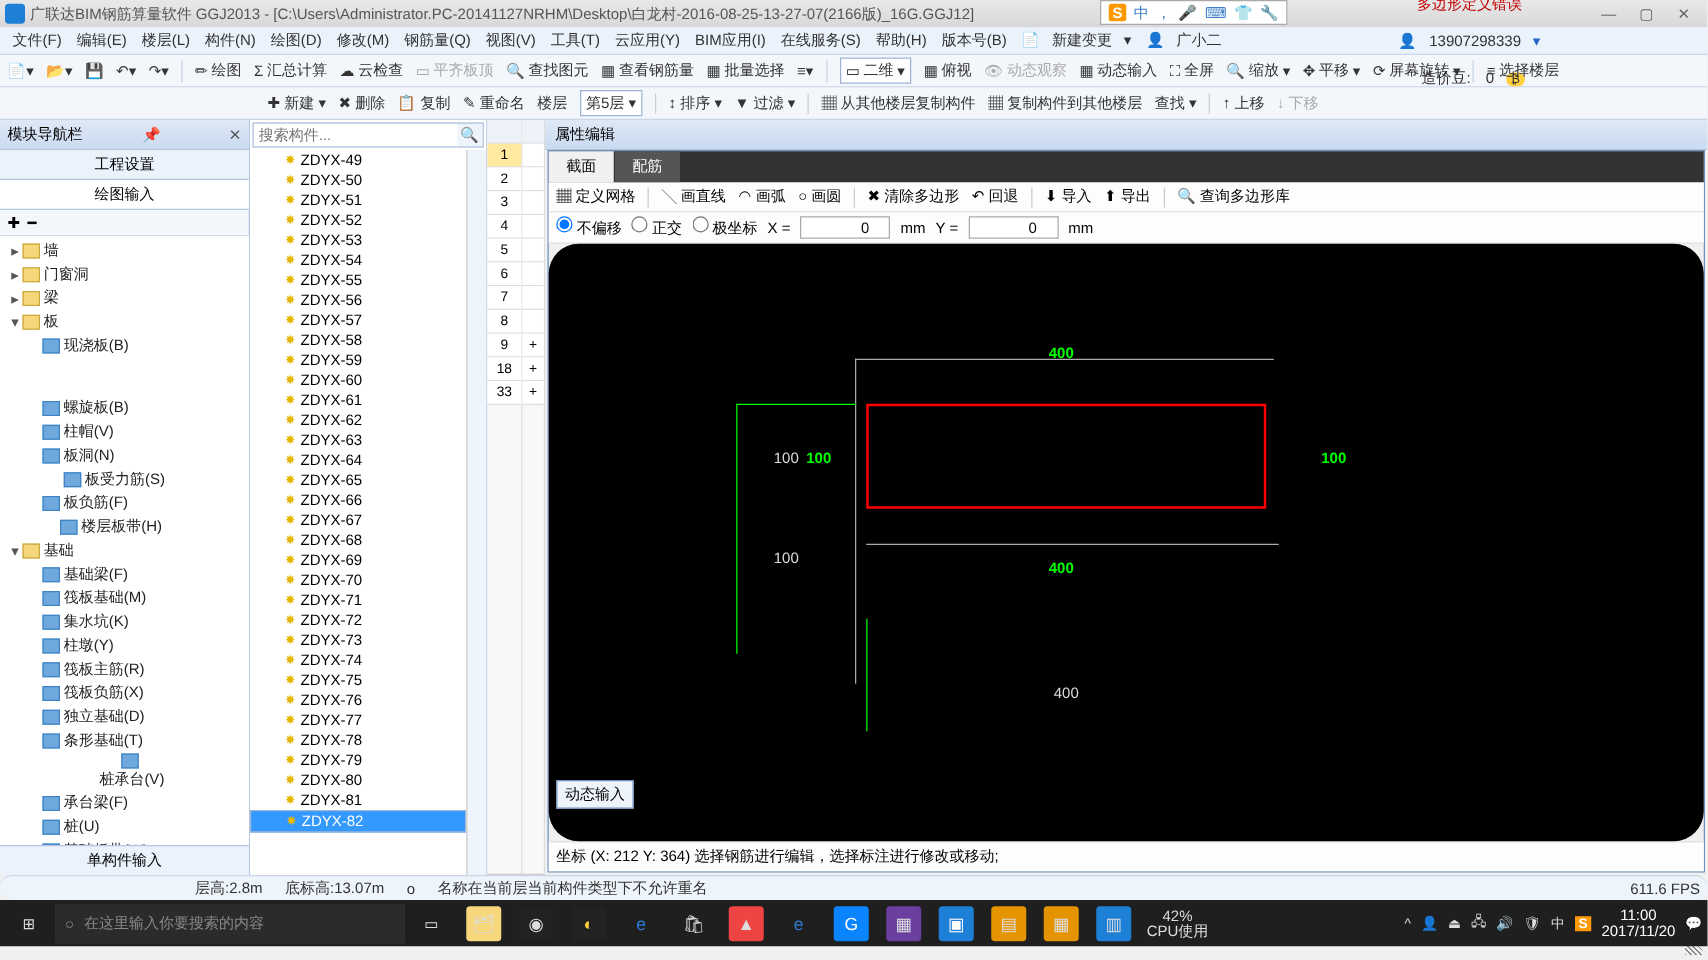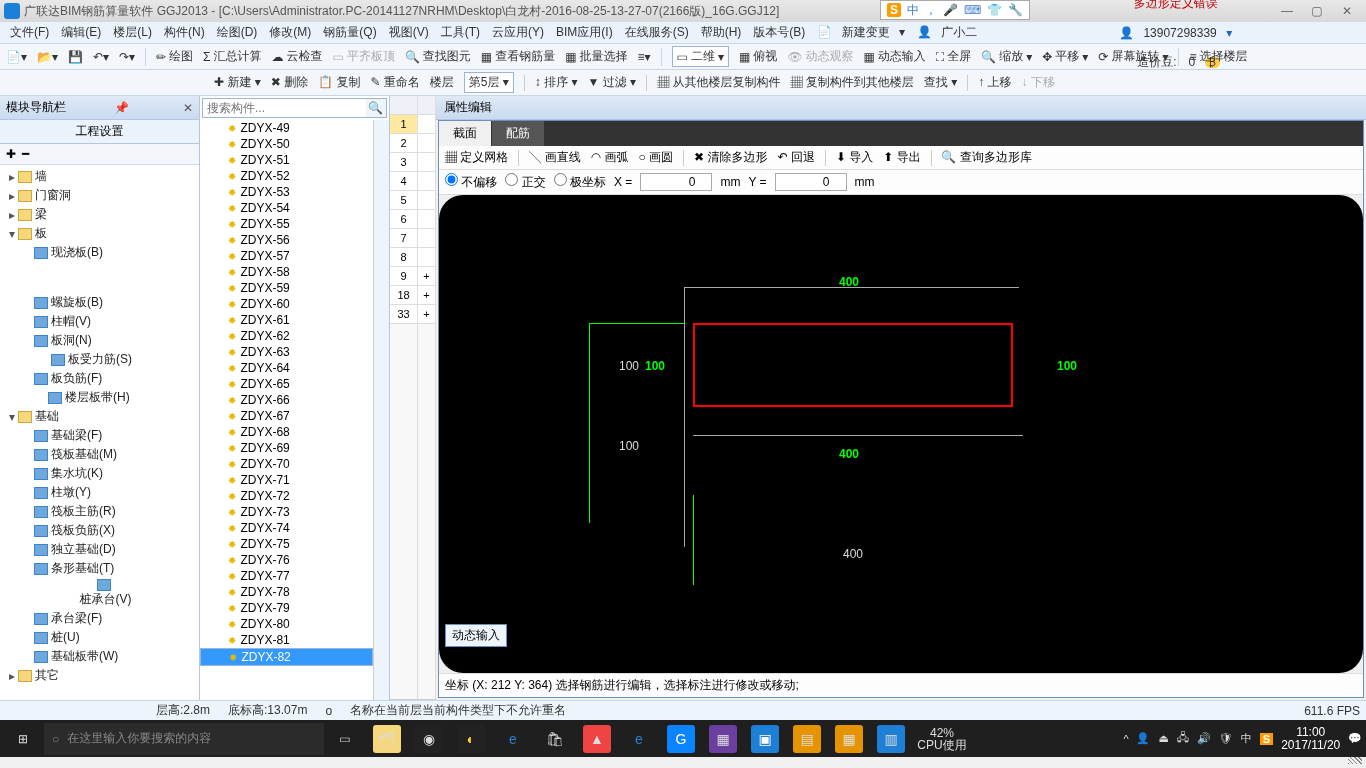--- a/index.html
+++ b/index.html
@@ -62,21 +62,21 @@
 .sec-opts input[type="text"] { width: 72px; border: 1px solid #aaa; text-align: right; padding: 1px 16px 1px 2px; }
 .canvas { flex: 1; background: #000; position: relative; border-radius: 24px; }
 .dim-g { position: absolute; color: #00ff00; font-size: 12px; font-weight: bold; }
 .dim-w { position: absolute; color: #ddd; font-size: 12px; }
 .line-g { position: absolute; background: #00ff00; }
 .line-w { position: absolute; background: #aaa; }
 .rect-red { position: absolute; border: 2px solid #ff0000; }
 .dyn-btn { position: absolute; left: 6px; bottom: 26px; border: 1px solid #6b8fc0; background: #eef4fb; padding: 2px 6px; }
 .sec-status { padding: 3px 6px; background: #fdfdfd; border-top: 1px solid #ddd; display:flex; align-items:center; }
 .hatch { position:absolute; right:4px; bottom:4px; width:14px; height:14px; background: repeating-linear-gradient(45deg,#888,#888 1px,transparent 1px,transparent 3px); }
-.statusbar { height: 20px; background: #eef4fb; display: flex; align-items: center; padding: 0 6px; border-top: 1px solid #c8d6e8; color: #333; gap: 18px; }
+.statusbar { height: 20px; background: #eef4fb; display: flex; align-items: center; padding: 0 6px; border-top: 1px solid #c8d6e8; color: #333; gap: 18px; border-radius: 10px; }
 .statusbar .r { margin-left: auto; }
 .taskbar { height: 37px; background: #1f1f1f; display: flex; align-items: center; color: #fff; padding: 0 2px; position: relative; }
 .taskbar .tb-item { width: 42px; height: 32px; display: flex; align-items: center; justify-content: center; color: #ddd; }
 .taskbar .searchbox { flex: 0 0 280px; background: #2b2b2b; height: 32px; display: flex; align-items: center; padding: 0 8px; color: #888; gap: 8px; }
 .taskbar .tray { margin-left: auto; display: flex; align-items: center; gap: 8px; padding-right: 2px; }
 .taskbar .tray span { color: #ddd; font-size: 11px; }
 .taskbar .clock { text-align: center; line-height: 13px; font-size: 11px; color:#fff; }
 .scrollbar-v { width: 16px; background: #eef4fb; border-left: 1px solid #ccc; }
 .tb-app { width: 28px; height: 28px; border-radius: 3px; display:flex; align-items:center; justify-content:center; font-size:14px; }
 </style>
@@ -175,20 +175,21 @@
 
 <div class="main">
 
   <div class="nav">
     <div class="nav-hdr">
       <span>模块导航栏</span>
         <span style="margin-left:auto;margin-right:6px">📌</span>
         <span class="x">✕</span>
     </div>
     <div class="nav-tab">工程设置</div>
+    <div class="nav-tab active">绘图输入</div>
     <div class="nav-icons">
       <span>✚</span>
       <span>━</span>
     </div>
     <div class="tree" id="tree">
         <div class="tree-row" style="padding-left: 6px;">
           <span class="tw">▸</span>
           <span class="fico folder"></span>
           <span>墙</span>
         </div>
@@ -306,20 +307,21 @@
           <span class="tw"></span>
           <span class="leaf-ico"></span>
           <span>基础板带(W)</span>
         </div>
         <div class="tree-row" style="padding-left: 6px;">
           <span class="tw">▸</span>
           <span class="fico folder"></span>
           <span>其它</span>
         </div>
       </div>
+    <div class="nav-bot">单构件输入</div>
   </div>
 
   <div class="mid">
     <div class="search">
       <input placeholder="搜索构件..." style="">
       <button>🔍</button>
     </div>
     <div style="display:flex;flex:1">
       <div class="list" id="list">
           <div class="list-row"><span class="star">✸</span>ZDYX-49</div>

